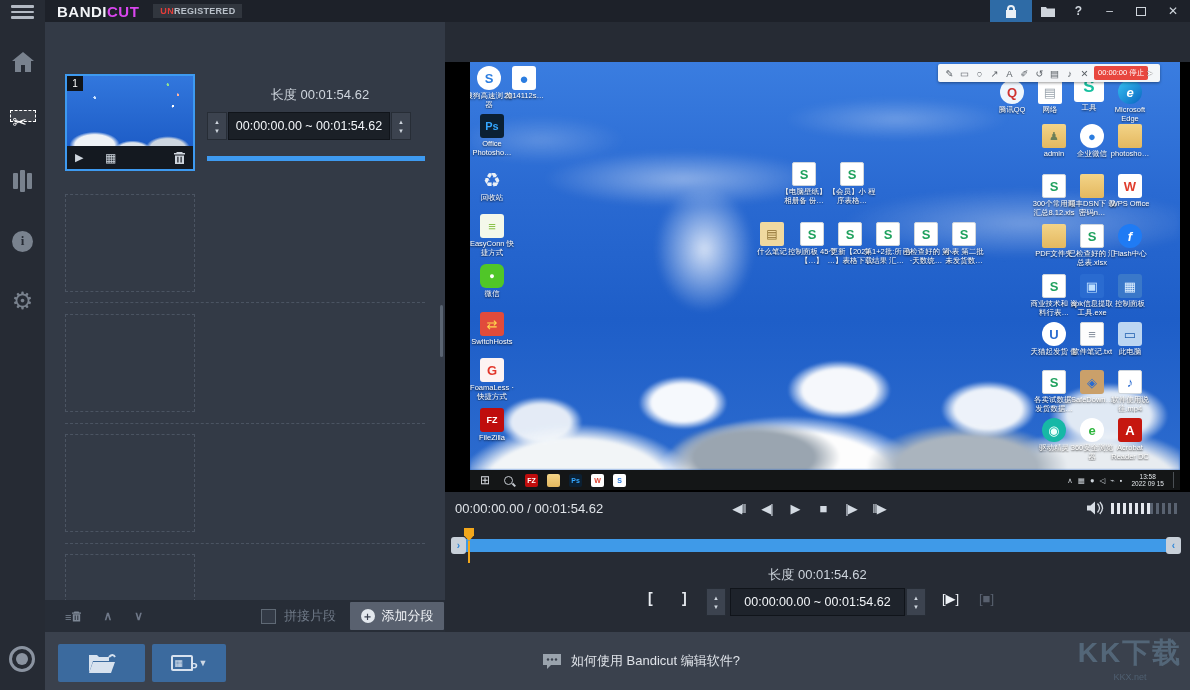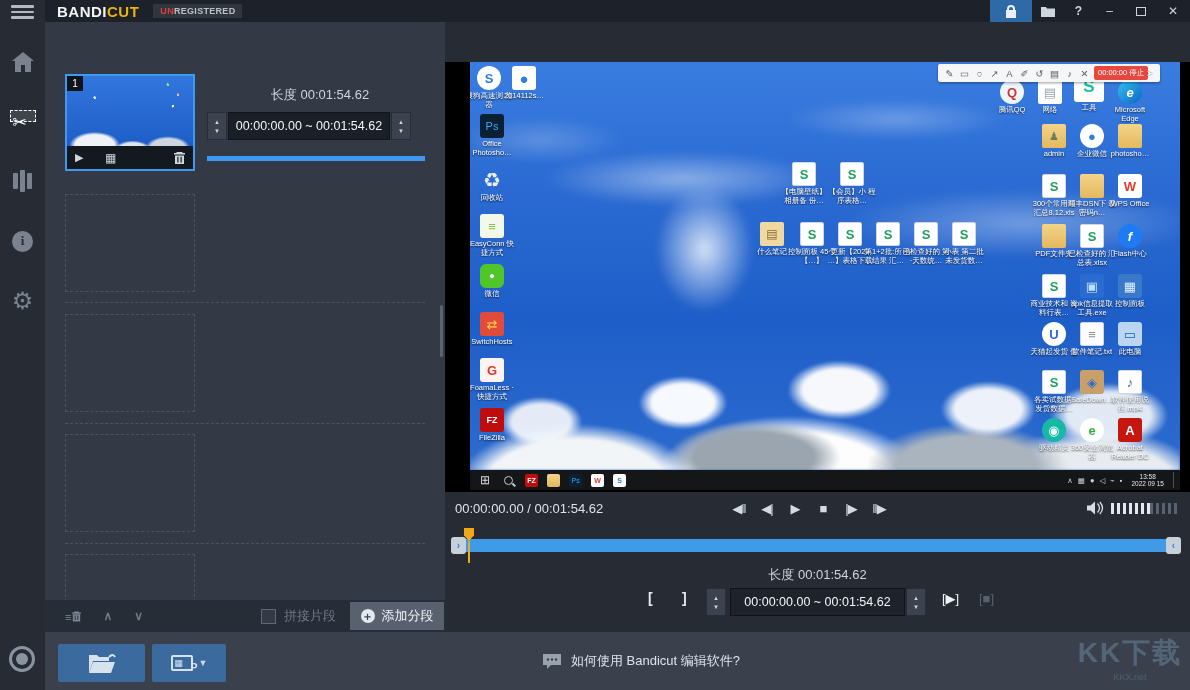--- a/index.html
+++ b/index.html
@@ -19,21 +19,21 @@
   .joinic{display:flex;gap:2px;align-items:center}
   .joinic i{display:block;width:5px;background:#79828e;border-radius:1px}
   .joinic i:nth-child(1){height:16px}.joinic i:nth-child(2){height:22px}.joinic i:nth-child(3){height:16px}
   .infoic{width:21px;height:21px;border-radius:50%;background:#79828e;color:#262b34;font-weight:bold;font-size:13px;display:flex;align-items:center;justify-content:center;font-family:"Liberation Serif",serif}
   .gearic{font-size:24px;color:#79828e;line-height:1}
   .recic{position:absolute;left:9px;top:646px;width:26px;height:26px;border:3px solid #8a93a0;border-radius:50%;display:flex;align-items:center;justify-content:center}
   .recic i{width:12px;height:12px;border-radius:50%;background:#8a93a0}
   
   .topbar{position:absolute;left:45px;top:0;width:1145px;height:22px;background:#1d2129;display:flex;align-items:center}
   .logo{margin-left:12px;font-size:15px;font-weight:bold;letter-spacing:.5px}
-  .logo .a{color:#f2f4f7}.logo .b{color:#eab308}
+  .logo .a{color:#f2f4f7}.logo .b{color:#d946ef}
   .badge{margin-left:14px;background:#31363e;padding:2px 7px;font-size:9px;font-weight:bold;letter-spacing:.3px}
   .badge .un{color:#e23c39}.badge .reg{color:#b9c0c9}
   .winbtns{margin-left:auto;display:flex;height:22px}
   .wb{width:31px;height:22px;display:flex;align-items:center;justify-content:center;color:#cfd5dc;font-size:12px}
   .wb.lock{width:42px;background:#2e6ba6}
   .wb.closeb{width:34px}
   
   .lpanel{position:absolute;left:45px;top:22px;width:400px;height:578px;background:#333a46;overflow:hidden}
   .lheader{height:38px;background:#21262e;display:flex;align-items:center;justify-content:space-between;padding:0 18px;font-size:13px;color:#d6dbe2}
   .clipcard{position:absolute;left:20px;top:52px;width:130px;height:97px;border:2px solid #3e9af0;background:#10141a}
@@ -112,21 +112,21 @@
       radial-gradient(160px 86px at 15% 112%,#f2f5f7 58%,transparent 76%),
       radial-gradient(150px 80px at 88% 112%,#e8ecf0 56%,transparent 76%)}
   
   #dicons{position:absolute;left:0;top:0;width:100%;height:100%}
   .dicon{position:absolute;width:46px;display:flex;flex-direction:column;align-items:center}
   .ig{width:24px;height:24px;display:flex;align-items:center;justify-content:center;font-size:13px;border-radius:3px;flex:0 0 auto}
   .ig.big{width:30px;height:30px;font-size:17px}
   .dlabel{margin-top:2px;font-size:7.5px;line-height:8.5px;color:#fff;text-align:center;text-shadow:0 1px 2px rgba(0,0,0,.85);max-height:18px;overflow:hidden;width:48px}
   .k-sogou{background:#fff;color:#2b7de0;border-radius:50%;font-weight:bold}
   .k-bluedisc{background:#fff;color:#2b7de0;font-size:15px}
-  .k-ps{background:#0b2033;color:#34a7ff;font-weight:normal;font-size:11px}
+  .k-ps{background:#0b2033;color:#34a7ff;font-weight:bold;font-size:11px}
   .k-recycle{background:transparent;color:#eaf0f6;font-size:20px}
   .k-easyconn{background:#f4f8ea;color:#8bc34a;font-weight:bold}
   .k-wechat{background:#50c628;color:#fff;border-radius:6px;font-size:9px}
   .k-switch{background:#e14b3b;color:#ffd54d}
   .k-gred{background:#fdf3f2;color:#e2362a;font-weight:800}
   .k-fz{background:#bf0d0d;color:#fff;font-weight:bold;font-size:9px}
   .k-note{background:#f0d9a0;color:#8a6d2f;font-size:12px;border-radius:2px}
   .k-greendoc{background:#fff;color:#1fa15d;font-weight:bold;border:1px solid #cfd6dd;border-radius:2px}
   .k-qq{background:#eef6fd;color:#d03330;border-radius:50%;font-weight:bold}
   .k-doc{background:#fff;color:#9aa4ad;border-radius:2px}

